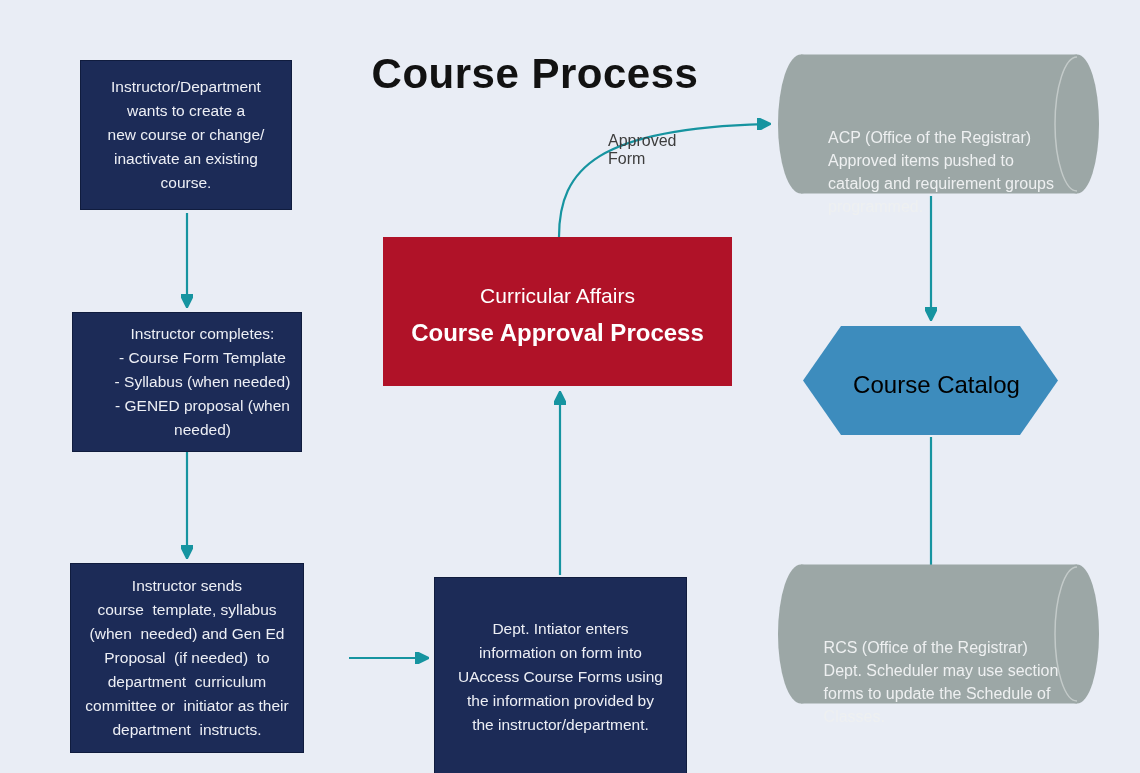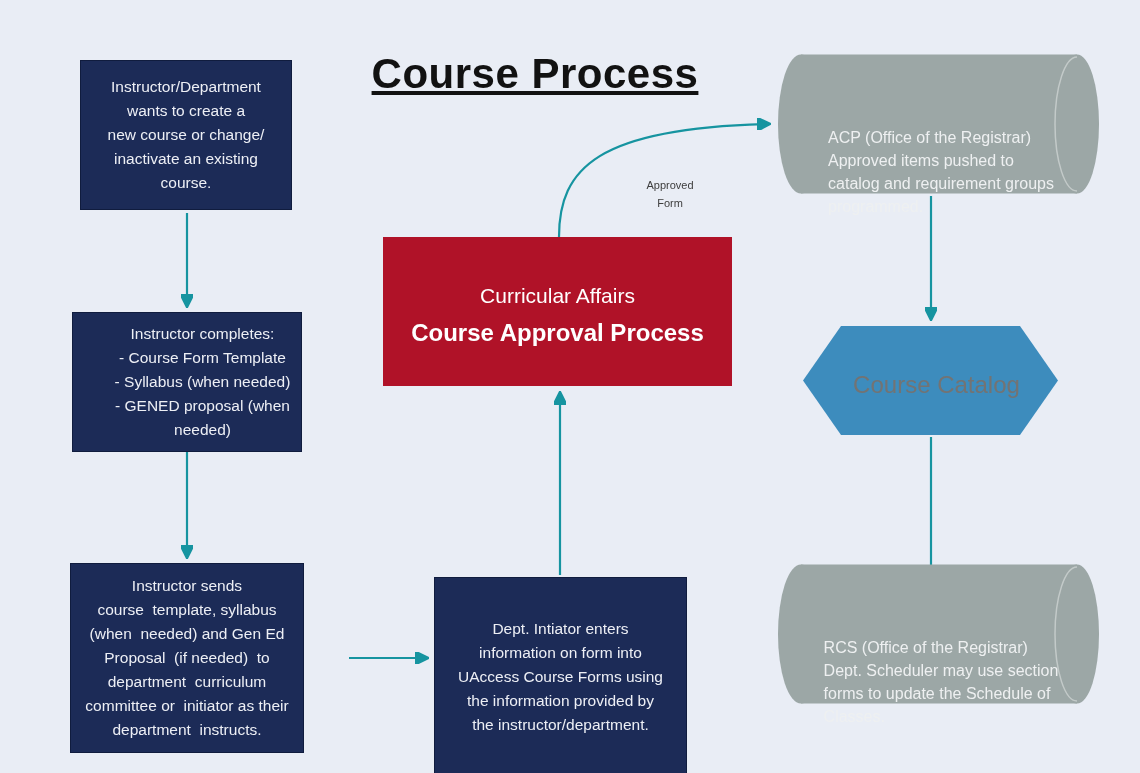--- a/index.html
+++ b/index.html
@@ -21,21 +21,20 @@
   .arrows .head { fill: var(--teal, #1694A0); }
 
   .title {
     position: absolute;
     left: 320px; top: 50px; width: 430px;
     text-align: center;
     font-size: 42px;
     font-weight: 700;
     letter-spacing: 0.5px;
     color: var(--title_text, #121212);
-    text-decoration: underline;
   }
 
   .node {
     position: absolute;
     display: flex;
     align-items: center;
     justify-content: center;
     text-align: center;
     box-sizing: border-box;
   }
@@ -84,34 +83,32 @@
 
   .hex {
     position: absolute;
     left: 803px; top: 326px; width: 255px; height: 109px;
   }
   .hex svg { position: absolute; left: 0; top: 0; }
   .hex-shape { fill: var(--blue, #3D8CBD); }
   .hex .node-text {
     position: absolute; left: 0; top: 0; width: 255px; height: 109px;
     display: flex; align-items: center; justify-content: center;
-    color: #737373;
+    color: #000000;
     font-size: 24px;
     text-align: right;
   }
 
   .edge-label {
     position: absolute;
     left: 608px; top: 132px; width: 124px;
-    text-align: center;
     white-space: pre-wrap;
-    font-size: 11px;
+    font-size: 16px;
     line-height: 18px;
     color: var(--label_text, #3D3D3D);
-    margin-top: 44px;
   }
 </style>
 </head>
 <body>
 
 <div class="canvas">
 
   <svg class="arrows" viewBox="0 0 1140 773">
     <defs>
       <marker id="ah" viewBox="0 0 10 10" refX="8.5" refY="5" markerWidth="14" markerHeight="12" orient="auto" markerUnits="userSpaceOnUse">

